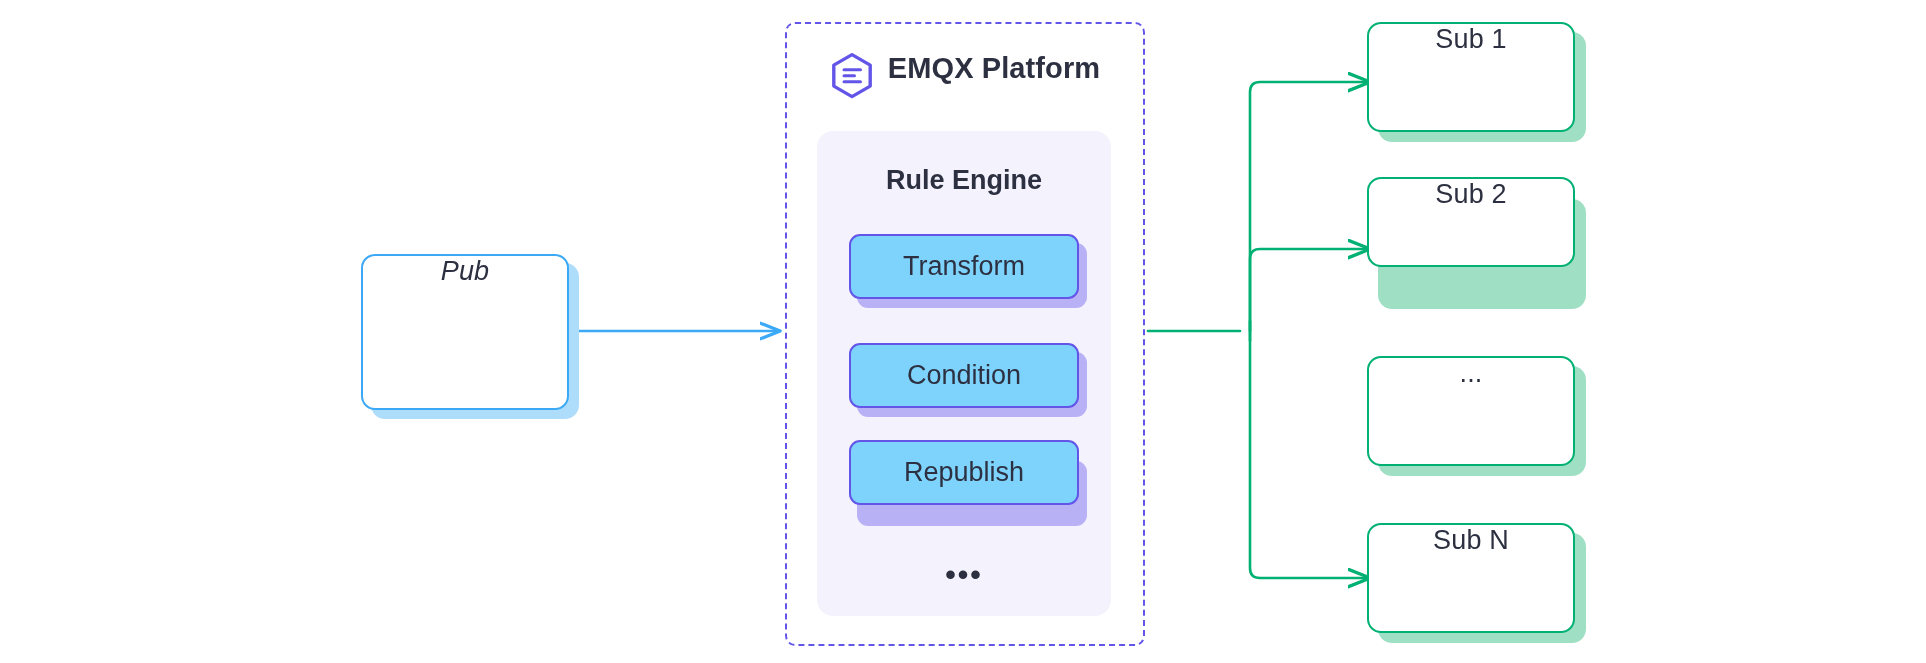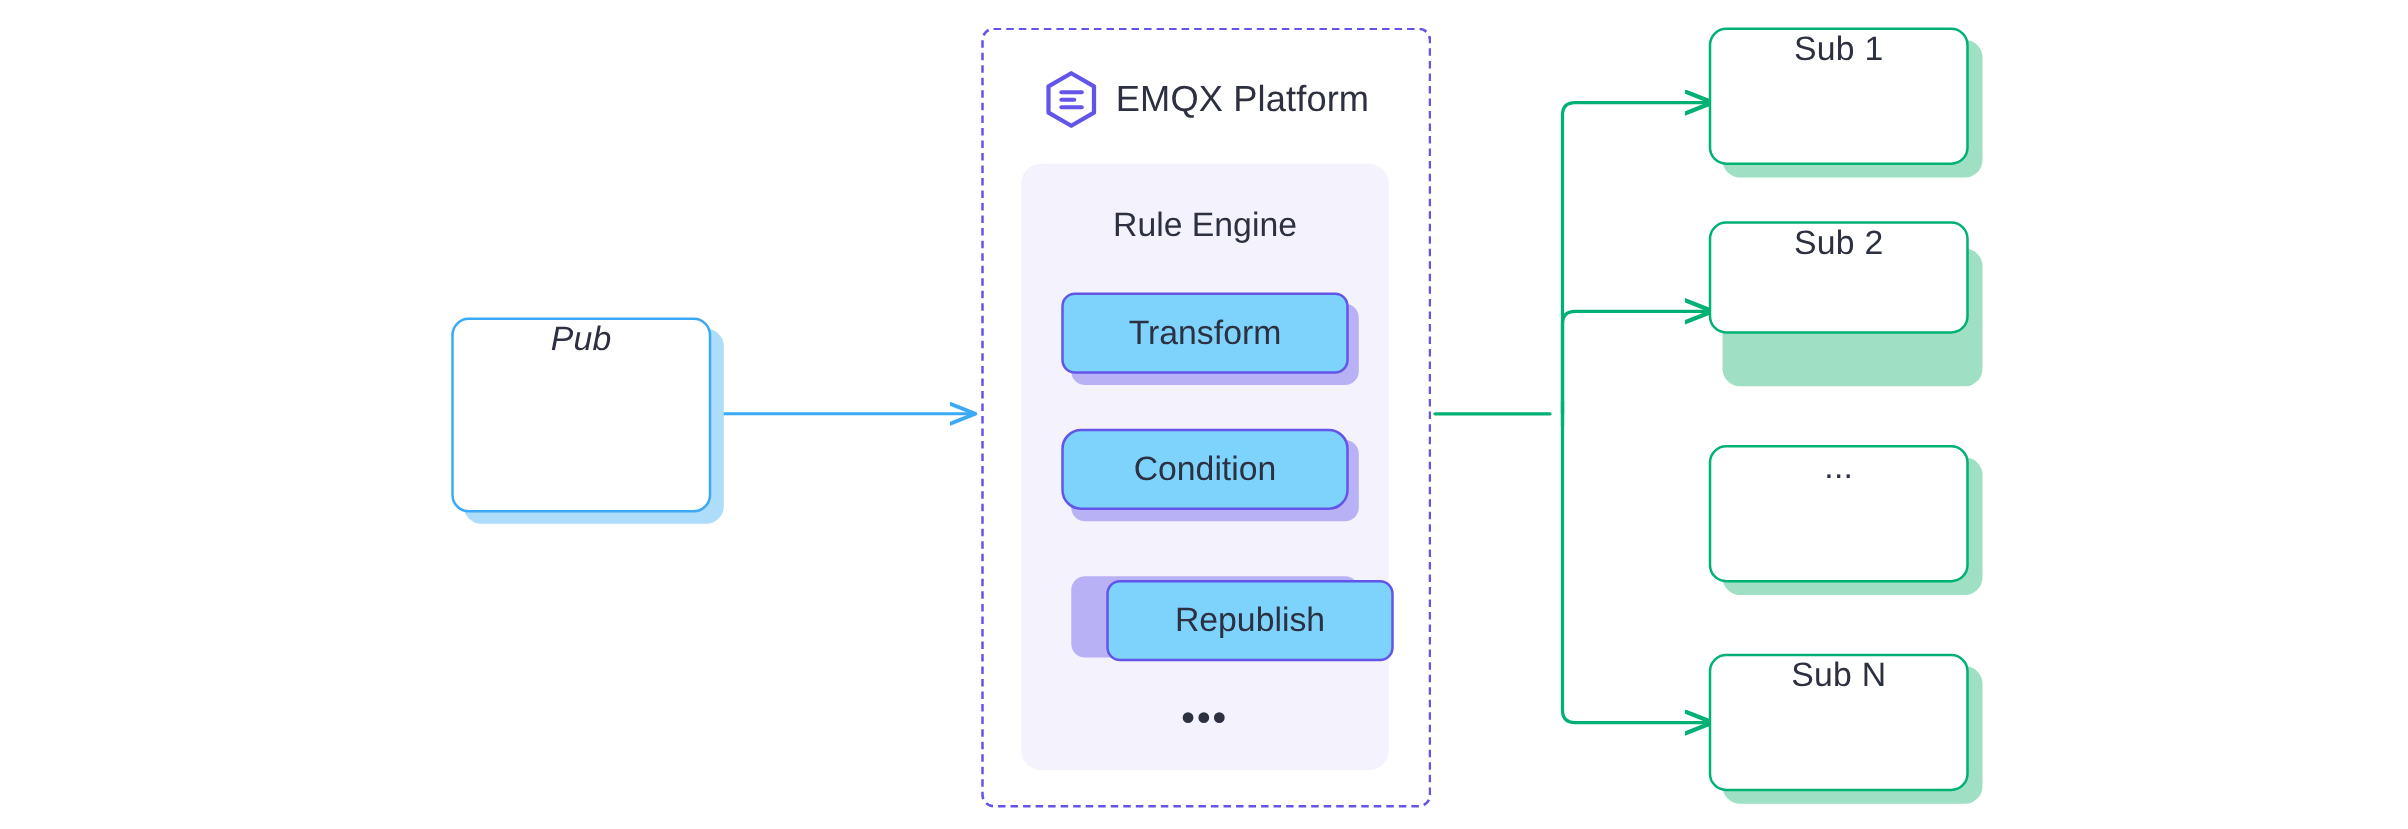--- a/index.html
+++ b/index.html
@@ -80,24 +80,24 @@
     background: transparent;
   }
 
   #platform-header {
     position: absolute;
     left: 785px;
     top: 52px;
     width: 360px;
     height: 56px;
     display: flex;
-    align-items: center;
     justify-content: center;
     gap: 14px;
     z-index: 4;
+    font-weight: bold;
   }
   #platform-title {
     font-size: 29px;
     color: #2c3040;
     letter-spacing: 0.1px;
     white-space: nowrap;
   }
   .emqx-logo {
     width: 44px;
     height: 48px;
@@ -118,20 +118,21 @@
   }
   #rule-engine-title {
     position: absolute;
     left: 817px;
     top: 165px;
     width: 294px;
     text-align: center;
     font-size: 27px;
     color: #2c3040;
     z-index: 4;
+    font-weight: bold;
   }
 
   
   .chip {
     position: absolute;
     left: 849px;
     width: 230px;
     height: 65px;
     background: #7dd3fc;
     border: 2.5px solid #6355e8;
@@ -212,26 +213,26 @@
 
   <div id="rule-engine-panel"></div>
   <div id="rule-engine-title">Rule Engine</div>
 
   <div class="chip-shadow" style="top:243px;"></div>
   <div class="chip" style="top:234px;">
     <span>Transform</span>
   </div>
 
   <div class="chip-shadow" style="top:352px;"></div>
-  <div class="chip" style="top:343px;border-radius:16px;">
+  <div class="chip" style="top:343px;">
     <span>Condition</span>
   </div>
 
   <div class="chip-shadow" style="top:461px;"></div>
-  <div class="chip" style="top:464px;margin-left:36px;">
+  <div class="chip" style="top:440px;">
     <span>Republish</span>
   </div>
 
   <div id="rule-ellipsis">•••</div>
 
   <div class="node-shadow shadow--sub" style="left:1378px; top:32px; width:208px; height:110px;"></div>
   <div class="node node--sub" style="left:1367px; top:22px; width:208px; height:110px;">
     <span>Sub 1</span>
   </div>
 

